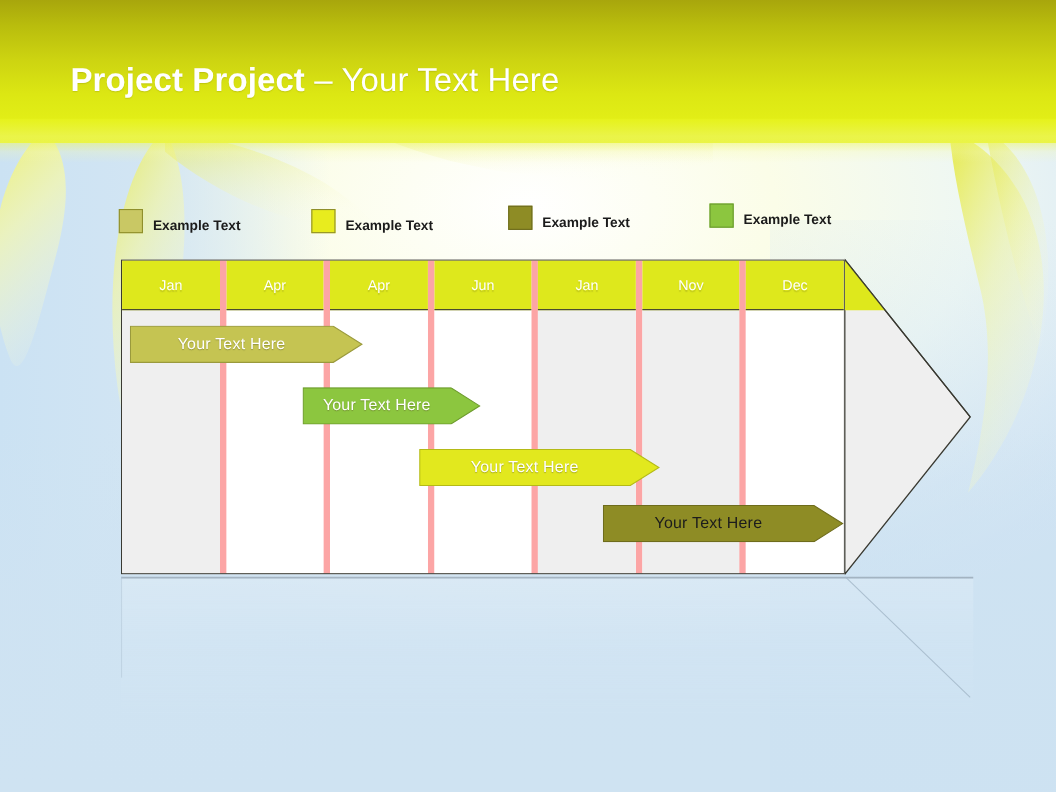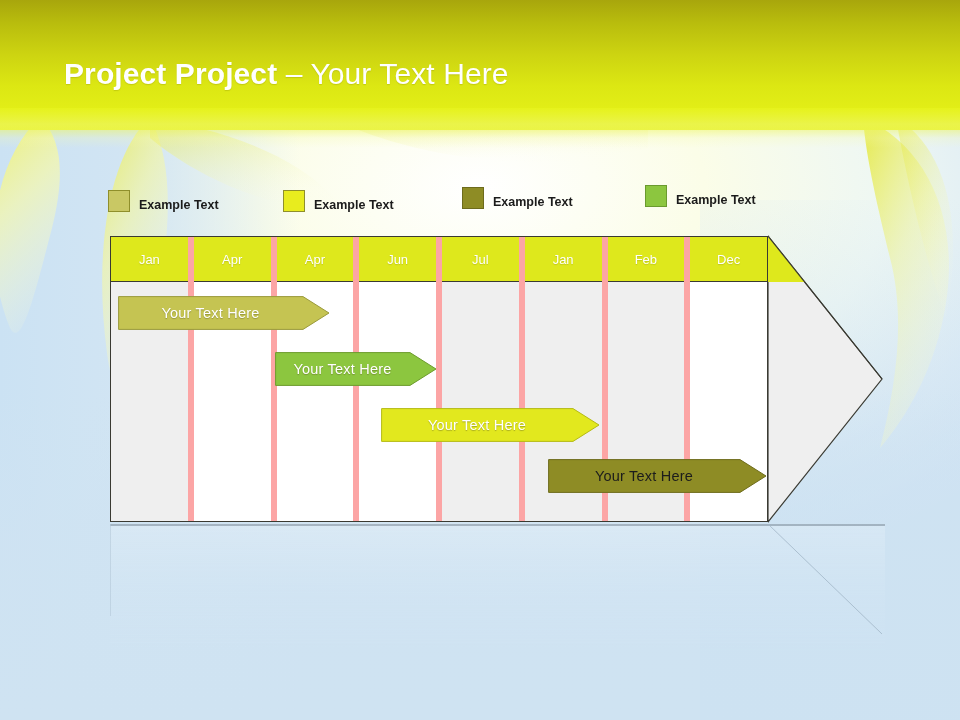--- a/index.html
+++ b/index.html
@@ -328,29 +328,25 @@
       <div class="col">
         <div class="col-body"></div>
         <div class="col-head">Apr</div>
       </div>
       <div class="col">
         <div class="col-body"></div>
         <div class="col-head">Jun</div>
       </div>
       <div class="col shade">
         <div class="col-body"></div>
-        <div class="col-head">Jul</div>
+        <div class="col-head">Jan</div>
       </div>
       <div class="col shade">
         <div class="col-body"></div>
-        <div class="col-head">Jan</div>
-      </div>
-      <div class="col shade">
-        <div class="col-body"></div>
-        <div class="col-head">Feb</div>
+        <div class="col-head">Nov</div>
       </div>
       <div class="col">
         <div class="col-body"></div>
         <div class="col-head">Dec</div>
       </div>
     </div>
   </div>
 
   <div class="bar" id="bar0" style="left:118px; top:296px;">
     <svg width="213" height="34" viewBox="0 0 213 34">

